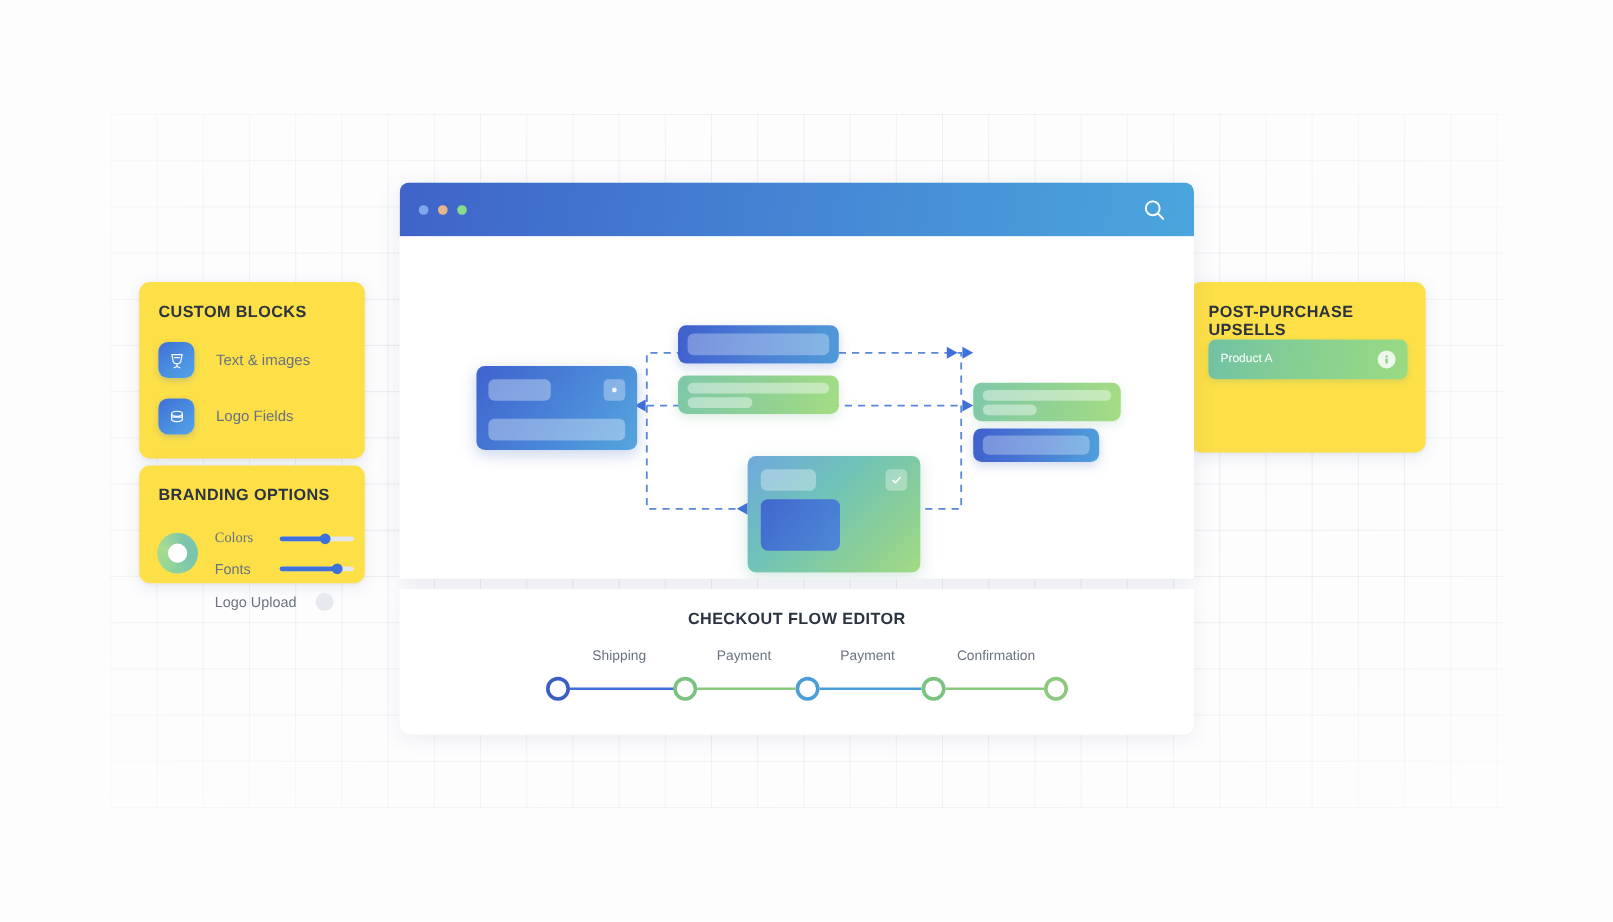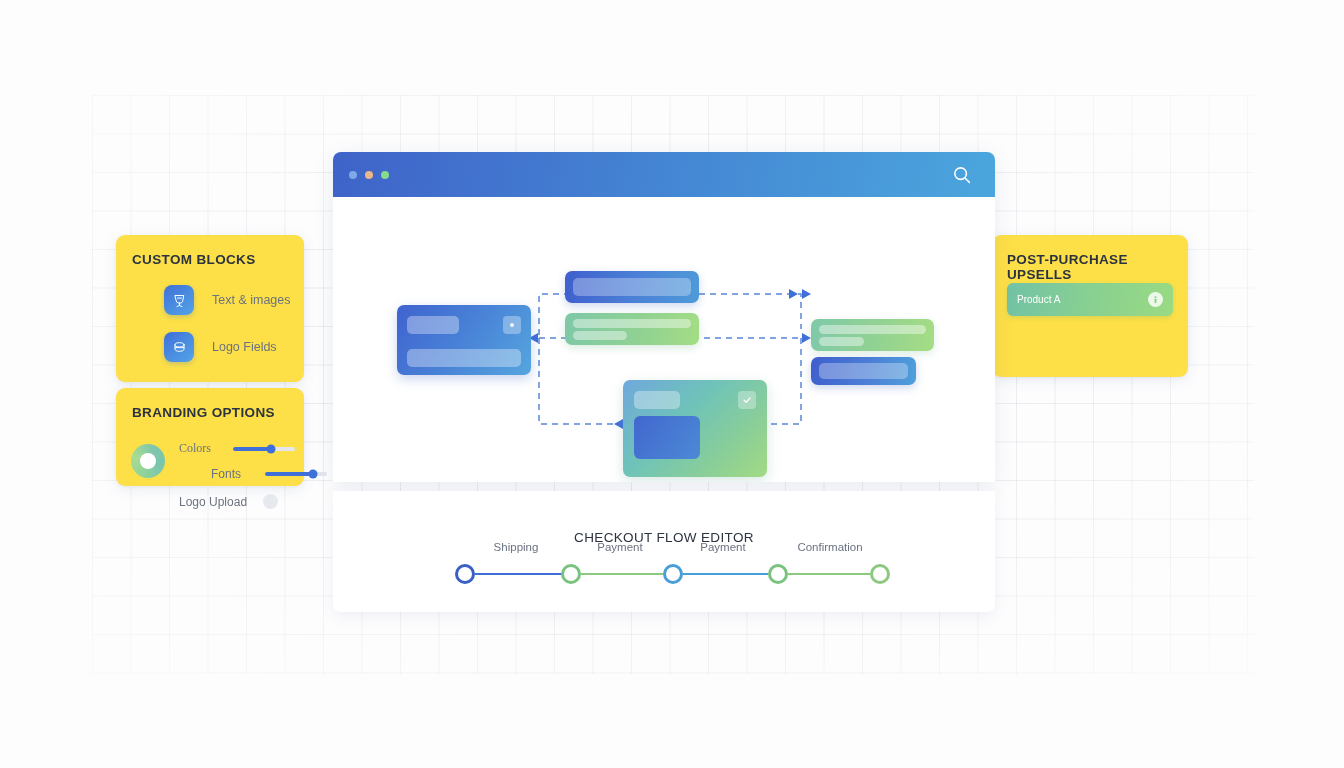--- a/index.html
+++ b/index.html
@@ -60,21 +60,20 @@
   #custom-blocks {
     left: 116px; top: 235px; width: 188px; height: 147px;
   }
   #custom-blocks .card-title { position: absolute; left: 16px; top: 17px; }
   .block-row {
     position: absolute;
     left: 16px;
     display: flex;
     align-items: center;
     gap: 18px;
-    margin-left: 32px;
   }
   .block-icon {
     width: 30px; height: 30px;
     border-radius: 8px;
     background: linear-gradient(140deg, #3f6fd8 0%, #4a8ee0 55%, #54a3e8 100%);
     display: flex; align-items: center; justify-content: center;
     box-shadow: 0 2px 5px rgba(60,110,200,0.28);
     flex: none;
   }
   .block-label {
@@ -225,24 +224,23 @@
     width: 662px; height: 121px;
     background: #ffffff;
     border-radius: 0 0 8px 8px;
     box-shadow: 0 4px 16px rgba(60,80,120,0.08);
   }
   #flow-title {
     position: absolute;
     top: 17px; left: 0; right: 0;
     text-align: center;
     font-size: 13.5px;
-    font-weight: normal;
+    font-weight: bold;
     letter-spacing: 0.35px;
     color: #2b3340;
-    margin-top: 22px;
   }
   .flow-step-label {
     position: absolute;
     font-size: 11.5px;
     color: #6b7280;
     transform: translateX(-50%);
     white-space: nowrap;
   }
   .flow-node {
     position: absolute;
@@ -294,21 +292,21 @@
     <div id="brand-ring"></div>
 
     <div class="opt-row" style="top:53px;font-family:Liberation Serif, serif;">
       <div class="opt-label">Colors</div>
       <div class="slider">
         <div class="fill" style="width:62%"></div>
         <div class="knob" style="left:62%"></div>
       </div>
     </div>
 
-    <div class="opt-row" style="top:79px;margin-left:32px;">
+    <div class="opt-row" style="top:79px;">
       <div class="opt-label">Fonts</div>
       <div class="slider">
         <div class="fill" style="width:78%"></div>
         <div class="knob" style="left:78%"></div>
       </div>
     </div>
 
     <div class="opt-row" style="top:106px;">
       <div class="opt-label" style="width:84px;">Logo Upload</div>
       <div class="toggle-dot"></div>

